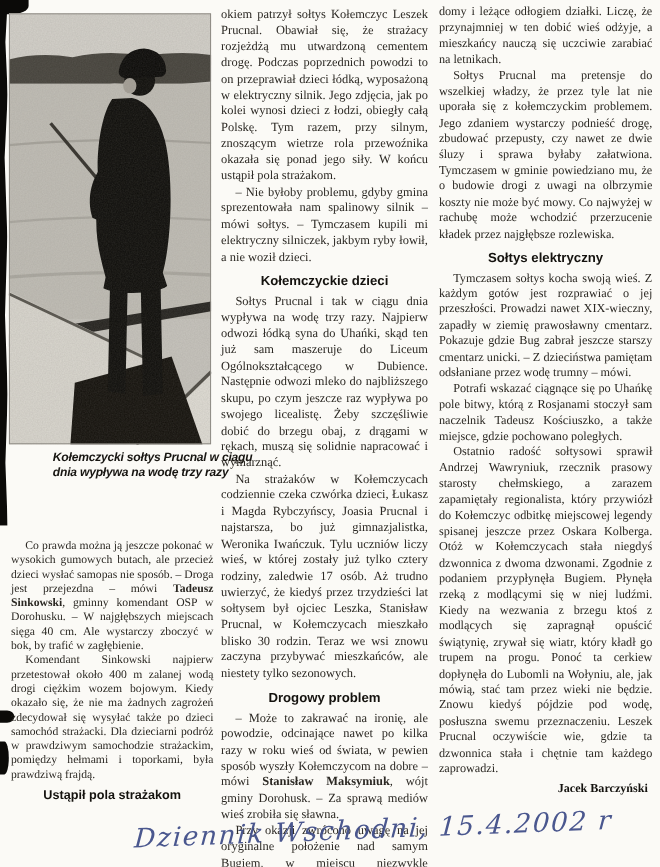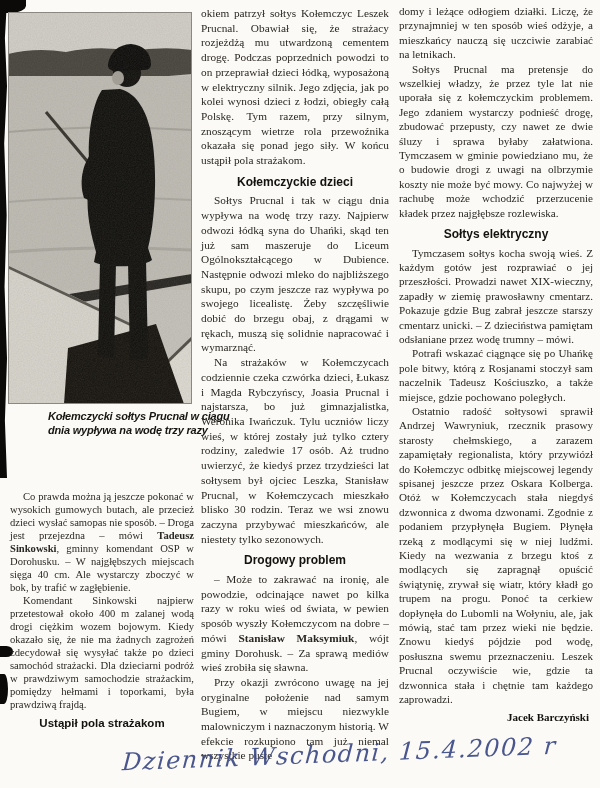--- a/index.html
+++ b/index.html
@@ -105,29 +105,30 @@
 
 <div id="caption">Kołemczycki sołtys Prucnal w ciągu dnia wypływa na wodę trzy razy</div>
 
 <div class="col" id="col-1">
     <p><span>Co prawda można ją jeszcze pokonać w wysokich gumowych butach, ale przecież dzieci wysłać samopas nie sposób. – Droga jest przejezdna – mówi </span><span class="b">Tadeusz Sinkowski</span><span>, gminny komendant OSP w Dorohusku. – W najgłębszych miejscach sięga 40 cm. Ale wystarczy zboczyć w bok, by trafić w zagłębienie.</span></p>
     <p><span>Komendant Sinkowski najpierw przetestował około 400 m zalanej wodą drogi ciężkim wozem bojowym. Kiedy okazało się, że nie ma żadnych zagrożeń zdecydował się wysyłać także po dzieci samochód strażacki. Dla dzieciarni podróż w prawdziwym samochodzie strażackim, pomiędzy hełmami i toporkami, była prawdziwą frajdą.</span></p>
     <div class="subhead">Ustąpił pola strażakom</div>
   </div>
 <div class="col" id="col-2">
     <p class="noindent"><span>okiem patrzył sołtys Kołemczyc Leszek Prucnal. Obawiał się, że strażacy rozjeżdżą mu utwardzoną cementem drogę. Podczas poprzednich powodzi to on przeprawiał dzieci łódką, wyposażoną w elektryczny silnik. Jego zdjęcia, jak po kolei wynosi dzieci z łodzi, obiegły całą Polskę. Tym razem, przy silnym, znoszącym wietrze rola przewoźnika okazała się ponad jego siły. W końcu ustąpił pola strażakom.</span></p>
+    <p><span>– Nie byłoby problemu, gdyby gmina sprezentowała nam spalinowy silnik – mówi sołtys. – Tymczasem kupili mi elektryczny silniczek, jakbym ryby łowił, a nie woził dzieci.</span></p>
     <div class="subhead">Kołemczyckie dzieci</div>
     <p><span>Sołtys Prucnal i tak w ciągu dnia wypływa na wodę trzy razy. Najpierw odwozi łódką syna do Uhańki, skąd ten już sam maszeruje do Liceum Ogólnokształcącego w Dubience. Następnie odwozi mleko do najbliższego skupu, po czym jeszcze raz wypływa po swojego licealistę. Żeby szczęśliwie dobić do brzegu obaj, z drągami w rękach, muszą się solidnie napracować i wymarznąć.</span></p>
     <p><span>Na strażaków w Kołemczycach codziennie czeka czwórka dzieci, Łukasz i Magda Rybczyńscy, Joasia Prucnal i najstarsza, bo już gimnazjalistka, Weronika Iwańczuk. Tylu uczniów liczy wieś, w której zostały już tylko cztery rodziny, zaledwie 17 osób. Aż trudno uwierzyć, że kiedyś przez trzydzieści lat sołtysem był ojciec Leszka, Stanisław Prucnal, w Kołemczycach mieszkało blisko 30 rodzin. Teraz we wsi znowu zaczyna przybywać mieszkańców, ale niestety tylko sezonowych.</span></p>
     <div class="subhead">Drogowy problem</div>
     <p><span>– Może to zakrawać na ironię, ale powodzie, odcinające nawet po kilka razy w roku wieś od świata, w pewien sposób wyszły Kołemczycom na dobre – mówi </span><span class="b">Stanisław Maksymiuk</span><span>, wójt gminy Dorohusk. – Za sprawą mediów wieś zrobiła się sławna.</span></p>
     <p><span>Przy okazji zwrócono uwagę na jej oryginalne położenie nad samym Bugiem, w miejscu niezwykle malowniczym i naznaczonym historią. W efekcie rozkupiono tam już niemal wszystkie puste</span></p>
   </div>
 <div class="col" id="col-3">
-    <p class="noindent"><span>domy i leżące odłogiem działki. Liczę, że przynajmniej w ten sposób wieś odżyje, a mieszkańcy nauczą się uczciwie zarabiać na letnikach.</span></p>
+    <p class="noindent"><span>domy i leżące odłogiem działki. Liczę, że przynajmniej w ten dobić wieś odżyje, a mieszkańcy nauczą się uczciwie zarabiać na letnikach.</span></p>
     <p><span>Sołtys Prucnal ma pretensje do wszelkiej władzy, że przez tyle lat nie uporała się z kołemczyckim problemem. Jego zdaniem wystarczy podnieść drogę, zbudować przepusty, czy nawet ze dwie śluzy i sprawa byłaby załatwiona. Tymczasem w gminie powiedziano mu, że o budowie drogi z uwagi na olbrzymie koszty nie może być mowy. Co najwyżej w rachubę może wchodzić przerzucenie kładek przez najgłębsze rozlewiska.</span></p>
     <div class="subhead">Sołtys elektryczny</div>
     <p><span>Tymczasem sołtys kocha swoją wieś. Z każdym gotów jest rozprawiać o jej przeszłości. Prowadzi nawet XIX-wieczny, zapadły w ziemię prawosławny cmentarz. Pokazuje gdzie Bug zabrał jeszcze starszy cmentarz unicki. – Z dzieciństwa pamiętam odsłaniane przez wodę trumny – mówi.</span></p>
     <p><span>Potrafi wskazać ciągnące się po Uhańkę pole bitwy, którą z Rosjanami stoczył sam naczelnik Tadeusz Kościuszko, a także miejsce, gdzie pochowano poległych.</span></p>
     <p><span>Ostatnio radość sołtysowi sprawił Andrzej Wawryniuk, rzecznik prasowy starosty chełmskiego, a zarazem zapamiętały regionalista, który przywiózł do Kołemczyc odbitkę miejscowej legendy spisanej jeszcze przez Oskara Kolberga. Otóż w Kołemczycach stała niegdyś dzwonnica z dwoma dzwonami. Zgodnie z podaniem przypłynęła Bugiem. Płynęła rzeką z modlącymi się w niej ludźmi. Kiedy na wezwania z brzegu ktoś z modlących się zapragnął opuścić świątynię, zrywał się wiatr, który kładł go trupem na progu. Ponoć ta cerkiew dopłynęła do Lubomli na Wołyniu, ale, jak mówią, stać tam przez wieki nie będzie. Znowu kiedyś pójdzie pod wodę, posłuszna swemu przeznaczeniu. Leszek Prucnal oczywiście wie, gdzie ta dzwonnica stała i chętnie tam każdego zaprowadzi.</span></p>
     <div class="byline">Jacek Barczyński</div>
   </div>
 
 <div id="handwriting">Dziennik Wschodni, 15.4.2002 r</div>
 

